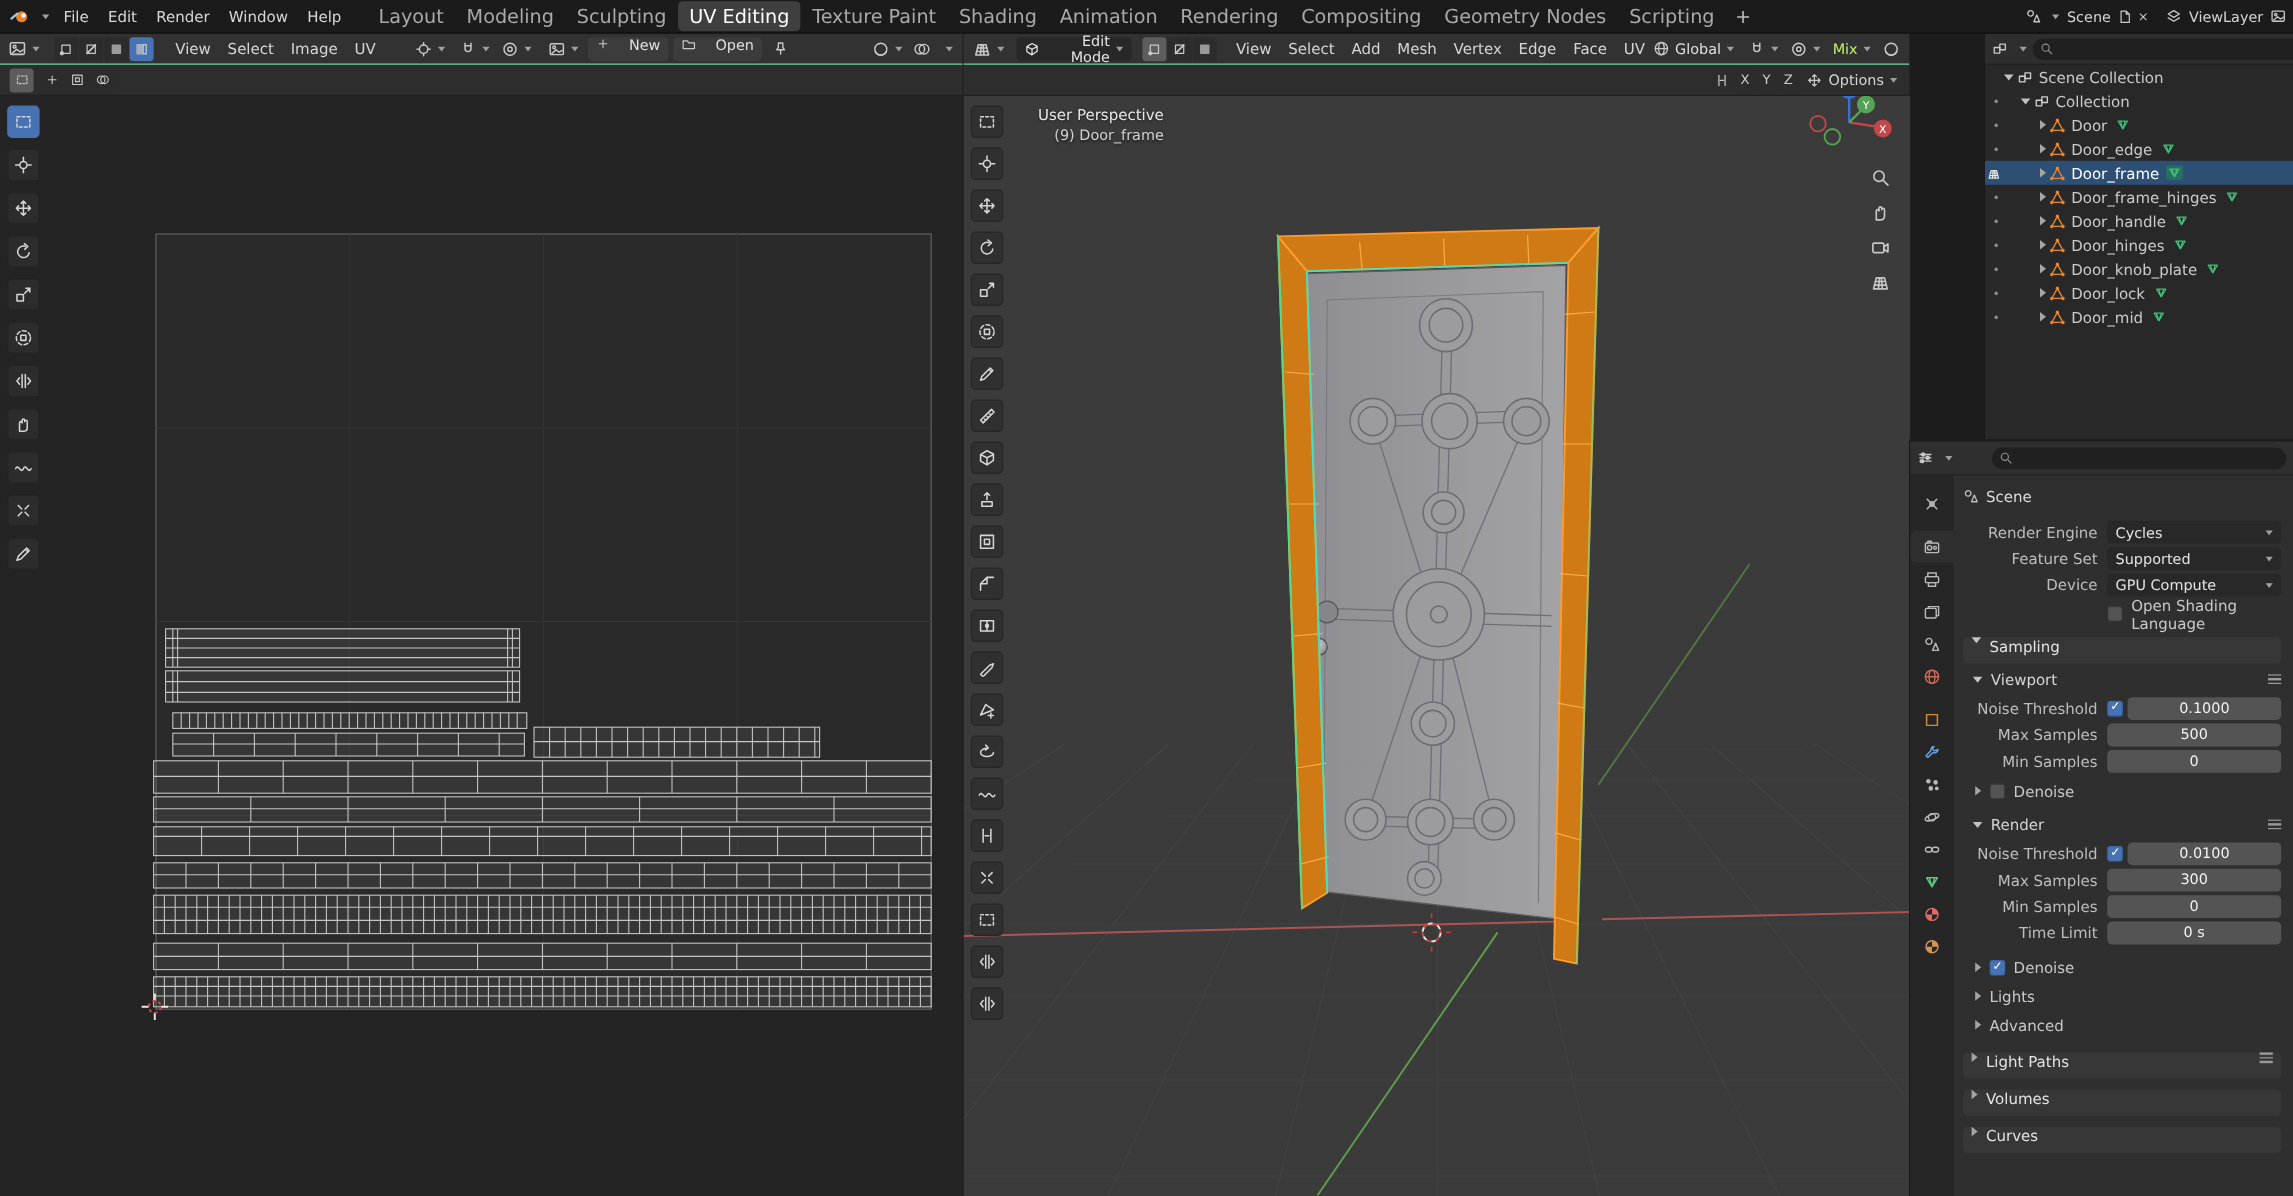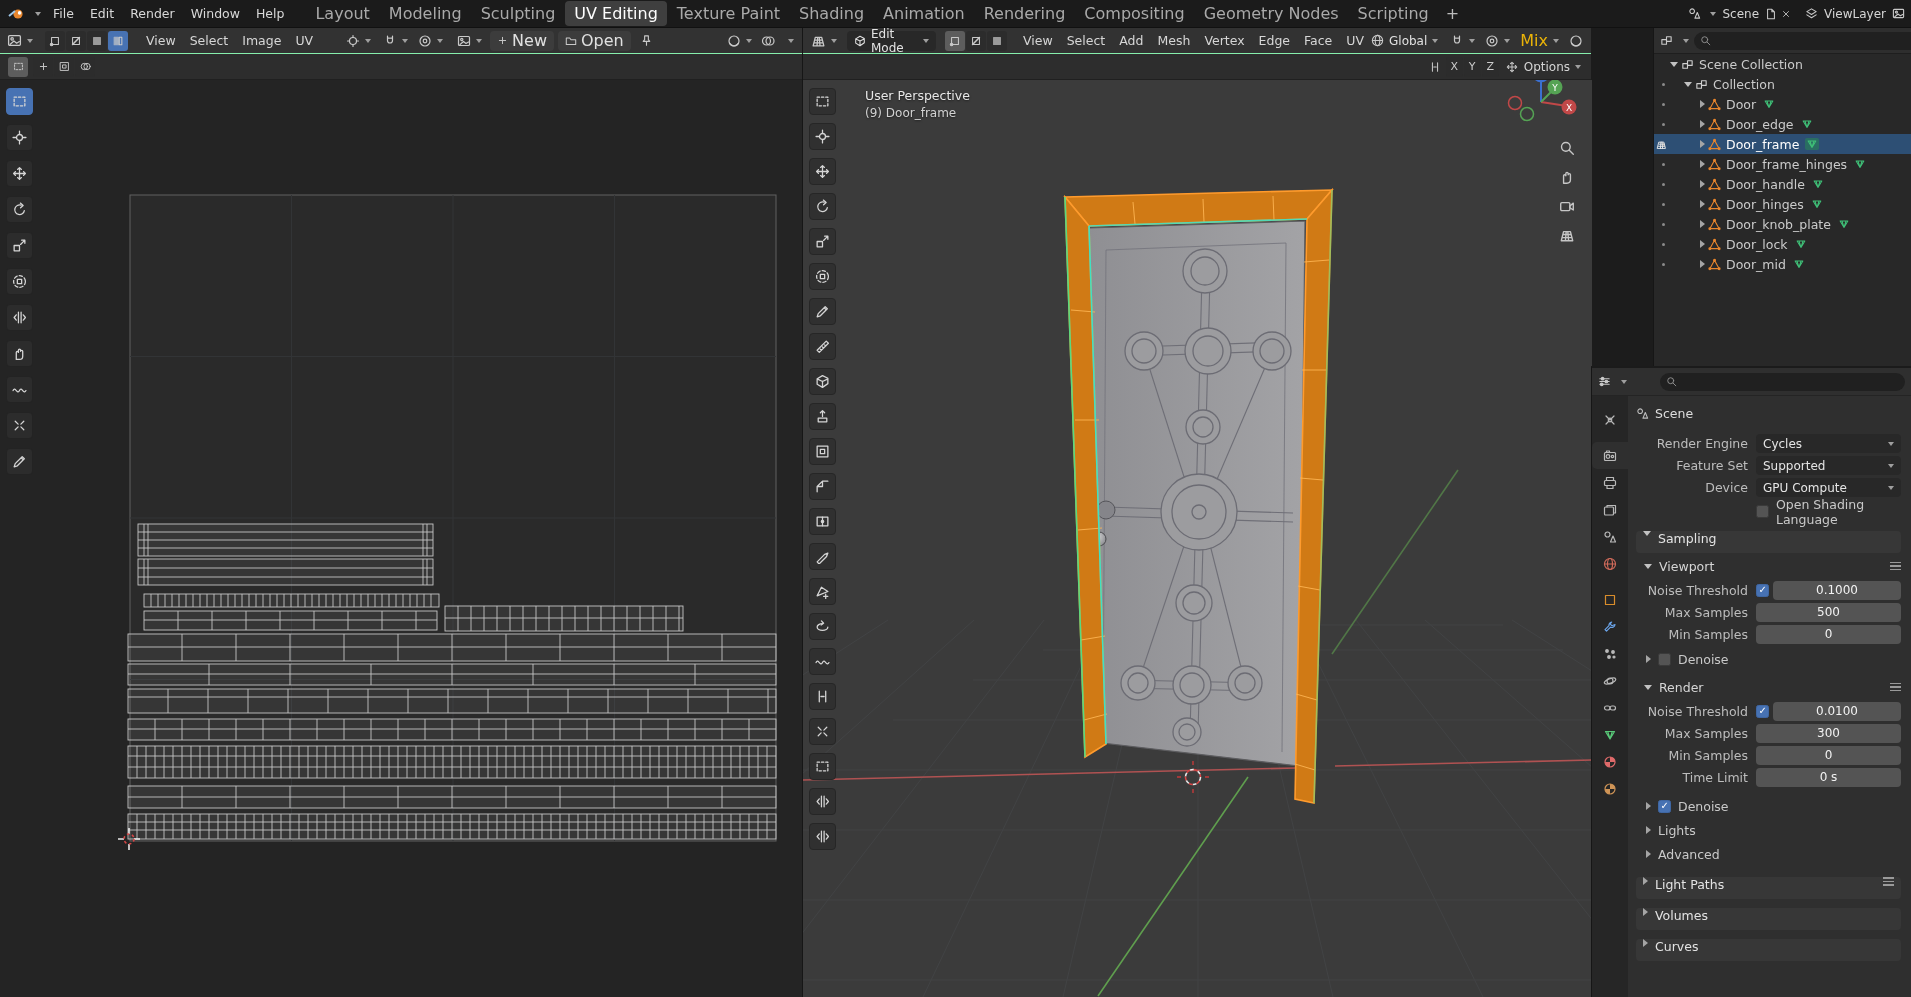--- a/index.html
+++ b/index.html
@@ -18,29 +18,29 @@
   #workspace-tabs{display:flex;align-items:center;margin-left:14px;height:28px;}
   .wtab{padding:3px 9px;margin-right:1px;border-radius:4px;color:#a9a9a9;font-size:16px;white-space:nowrap;cursor:default;}
   .wtab.active{background:#3f3f3f;color:#fdfdfd;}
   .wtab.addtab{color:#bbb;padding:3px 7px;}
   #topbar-right{margin-left:auto;display:flex;align-items:center;margin-right:6px;gap:4px;}
   #topbar-right .lbl{font-size:12px;color:#d5d5d5;margin:0 2px;}
   
   .ed-header{position:absolute;left:0;top:0;right:0;height:26px;background:#323232;display:flex;align-items:center;border-bottom:1px solid #86efac;z-index:5;}
   .tool-header{position:absolute;left:0;top:26px;right:0;height:26px;background:#2d2d2d;display:flex;align-items:center;border-bottom:1px solid #202020;z-index:5;}
   .hmenu{padding:0 7px;color:#d6d6d6;font-size:12.5px;line-height:26px;cursor:default;}
-  .hbtn{height:20px;display:flex;align-items:center;padding:0 7px;border-radius:4px;background:#3c3c3c;color:#e0e0e0;font-size:16px;gap:4px;cursor:default;}
+  .hbtn{height:20px;display:flex;align-items:flex-start;padding:0 7px;border-radius:4px;background:#3c3c3c;color:#e0e0e0;font-size:12px;gap:16px;cursor:default;}
   .hdrop{height:20px;display:flex;align-items:center;padding:0 7px;border-radius:4px;background:#282828;color:#e3e3e3;font-size:12px;cursor:default;}
   .modebtn{width:20px;height:20px;border-radius:3px;background:#2c2c2c;display:flex;align-items:center;justify-content:center;margin-right:1px;cursor:default;}
   .modebtn.active{background:#4772b3;}
   .modebtn.active2{background:#5d5d5d;}
   .seg{display:flex;align-items:center;}
   
   #uv-editor{position:absolute;left:0;top:28px;width:802px;height:969px;background:#242424;}
-  #viewport{position:absolute;left:802px;top:28px;width:789px;height:969px;background:#3b3b3b;border-left:1px solid #161616;}
+  #viewport{position:absolute;left:802px;top:28px;width:789px;height:969px;background:#3b3b3b;border-left:1px solid #161616;text-align:right;}
   #outliner{position:absolute;left:1653px;top:28px;width:320px;height:338px;background:#282828;border-left:1px solid #161616;}
   #properties{position:absolute;left:1591px;top:366px;width:320px;height:631px;background:#2f2f2f;border-left:1px solid #161616;border-top:2px solid #1b1b1b;}
   
   .toolbar{position:absolute;left:6px;top:60px;width:29px;display:flex;flex-direction:column;z-index:4;}
   .toolbtn{width:27px;height:27px;border-radius:4px;background:#2c2c2c;border:1px solid #232323;display:flex;align-items:center;justify-content:center;cursor:default;}
   #vp-tools .toolbtn{background:#303030;border-color:#262626;}
   .toolbtn.active{background:#4772b3;border-color:#4772b3;}
   #uv-tools .toolbtn{margin-bottom:9px;}
   #vp-tools .toolbtn{margin-bottom:8px;}
   
@@ -743,21 +743,21 @@
       </span>
       <span class="chv"></span>
     <span class="icon" style="margin-left:10px">
         <svg width="14" height="14" viewBox="0 0 14 14" fill="none" stroke="#c9c9c9" style="color:#c9c9c9" stroke-width="1.2" stroke-linecap="round" stroke-linejoin="round">
           <circle cx="7" cy="7" r="5"></circle>
           <circle cx="7" cy="7" r="1.8"></circle>
         </svg>
       </span>
       <span class="chv"></span>
     <div class="seg" style="margin-left:10px">
-      <span style="font-size:16px;color:#eab308">Mix</span>
+      <span style="font-size:12px;color:#bef264">Mix</span>
       <span class="chv"></span>
     </div>
     <span class="icon" style="margin-left:10px;margin-right:8px">
         <svg width="14" height="14" viewBox="0 0 14 14" fill="none" stroke="#c9c9c9" style="color:#c9c9c9" stroke-width="1.2" stroke-linecap="round" stroke-linejoin="round">
           <circle cx="7" cy="7" r="5"></circle>
           <path d="M2.5 9a5 5 0 0 0 9 0"></path>
         </svg>
       </span>
   </div>
   <div class="tool-header">

